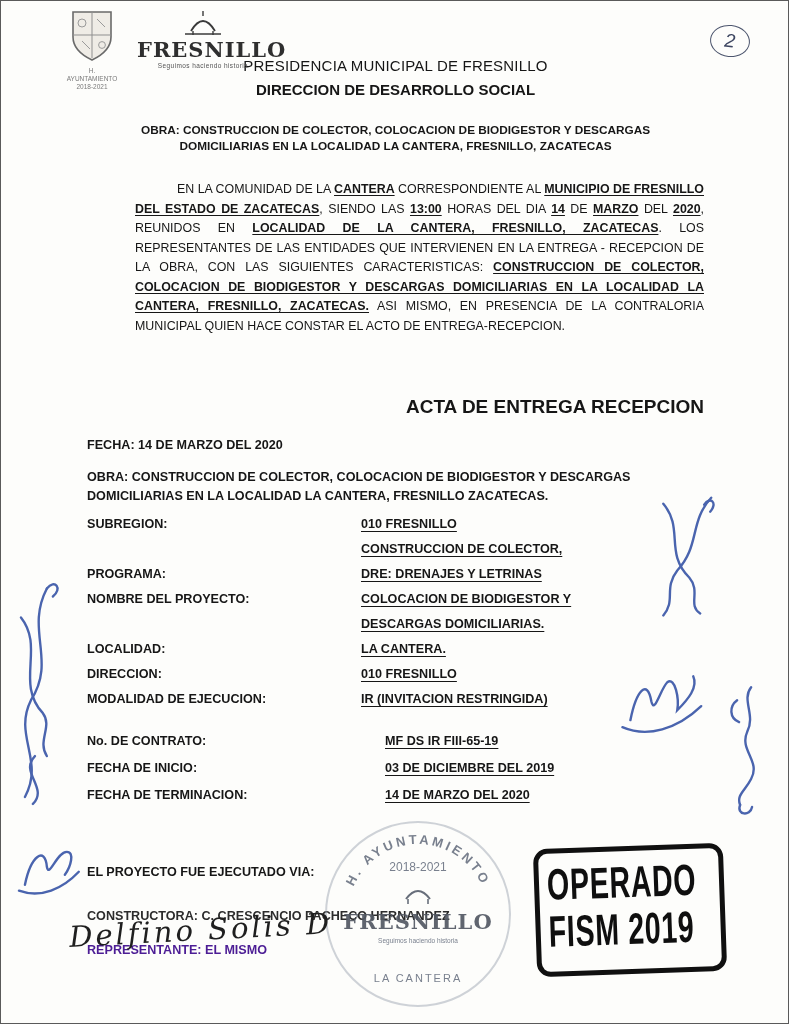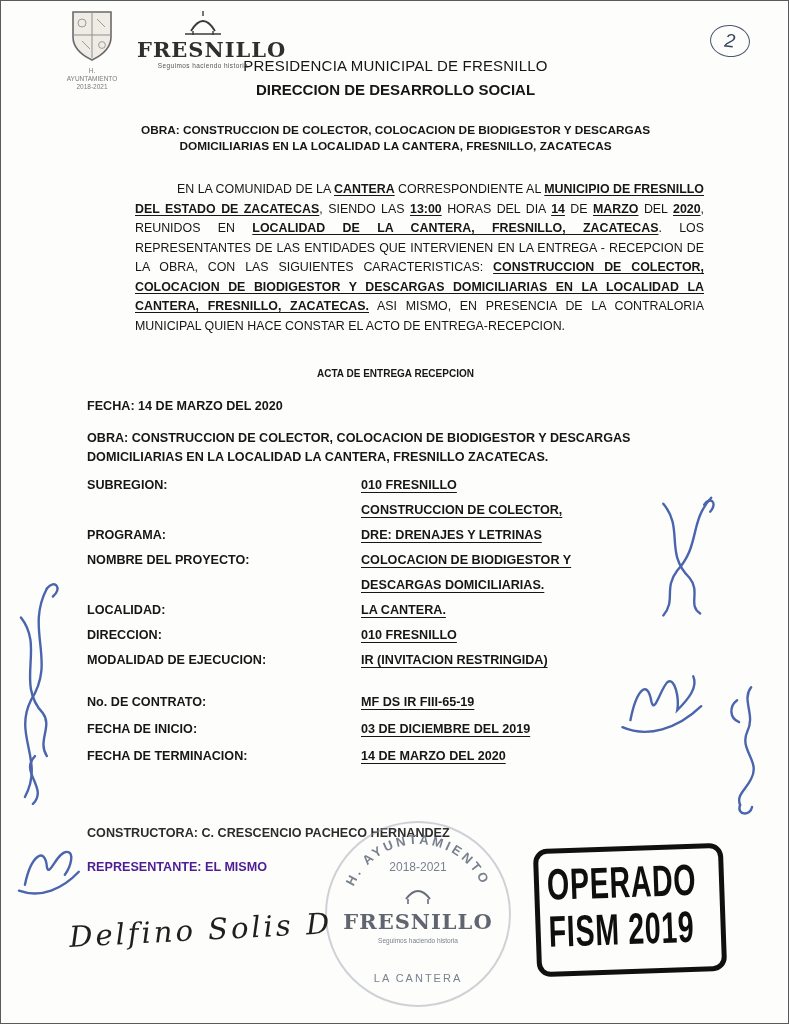--- a/index.html
+++ b/index.html
@@ -21,31 +21,31 @@
   }
 
   
   .intro {
     margin-top:26px; font-size:12.4px; line-height:19.5px;
     text-align:justify; text-indent:42px;margin-left:48px;
   }
   .seg-bold { font-weight:bold; }
   .seg-underline { text-decoration:underline; text-underline-offset:2px; }
 
-  .acta-title { margin-top:32px; text-align:center; font-size:10px; font-weight:bold; }
+  .acta-title { margin-top:60px; text-align:right; font-size:19px; font-weight:bold; }
   .fecha-line { margin-top:20px; text-align:left; font-size:12.6px; font-weight:bold; }
   .obra-line  { margin-top:16px; font-size:12.6px; font-weight:bold; line-height:19px; }
 
   
   .fields { margin-top:6px; }
   .frow { display:flex; line-height:25px; font-size:12.6px; }
   .flabel { width:274px; font-weight:bold; flex:none; }
   .fvalue { font-weight:bold; text-decoration:underline; text-underline-offset:3px; }
   .contract-fields { margin-top:16px; }
-  .contract-fields .frow { line-height:27px; }
+  .contract-fields .frow { line-height:27px;gap:24px; }
 
   
   .execution { margin-top:56px; font-size:12.6px; }
   .exec-line1 { font-weight:bold; }
   .exec-line2 { margin-top:30px; font-weight:bold; color:#2c2c2c; }
   .exec-line3 { margin-top:20px; font-weight:bold; color:#4c1d95; }
 
   
   .crest { position:absolute; left:62px; top:8px; width:58px; text-align:center; color:#6a6a6a; }
   .crest-caption { font-size:6.5px; line-height:8px; color:#7a7a7a; }
@@ -180,20 +180,21 @@
         <div class="flabel">FECHA DE INICIO:</div>
         <div class="fvalue">03 DE DICIEMBRE DEL 2019</div>
       </div>
       <div class="frow">
         <div class="flabel">FECHA DE TERMINACION:</div>
         <div class="fvalue">14 DE MARZO DEL 2020</div>
       </div>
     </div>
 
     <div class="execution">
+      <div class="exec-line1">EL PROYECTO FUE EJECUTADO VIA:</div>
       <div class="exec-line2">CONSTRUCTORA: C. CRESCENCIO PACHECO HERNANDEZ</div>
       <div class="exec-line3">REPRESENTANTE: EL MISMO</div>
     </div>
 
   </div>
 
   <div class="stamp-circular">
     <svg width="195" height="195" viewBox="0 0 195 195">
       <circle cx="97" cy="97" r="92" fill="none" stroke="#97a0ae" stroke-width="2" opacity="0.5"></circle>
       <defs>

